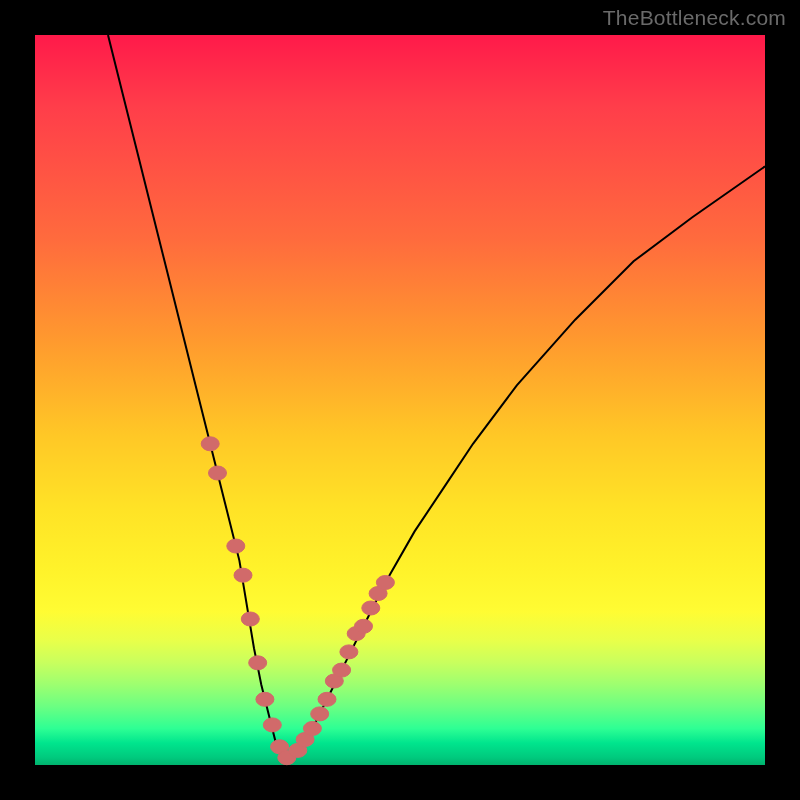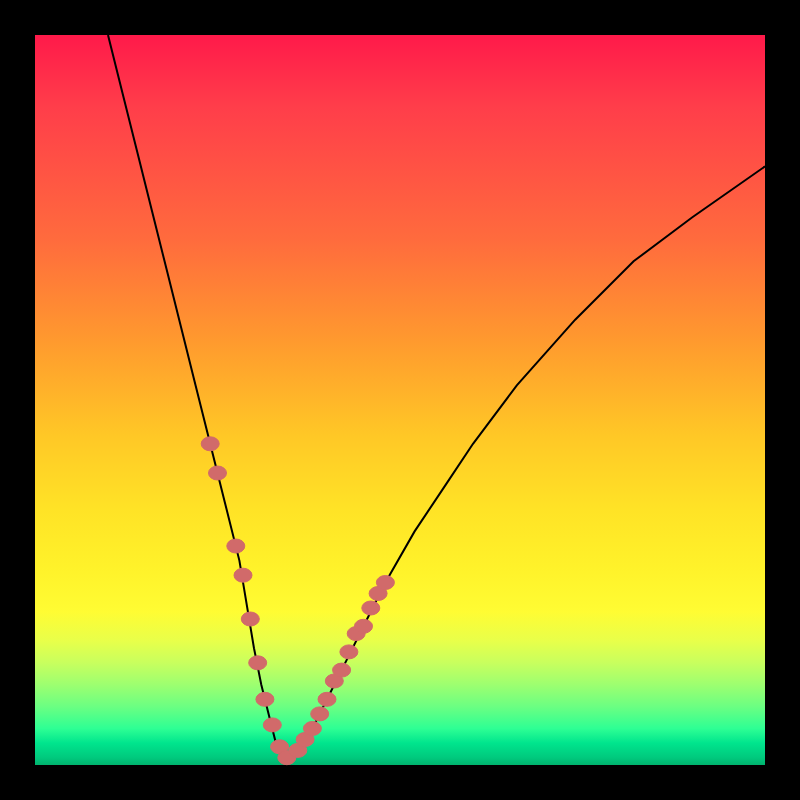--- a/index.html
+++ b/index.html
@@ -101,13 +101,14 @@
         <ellipse cx="306.6" cy="635.1" rx="9" ry="7" class="marker"></ellipse>
         <ellipse cx="313.9" cy="616.9" rx="9" ry="7" class="marker"></ellipse>
         <ellipse cx="321.2" cy="598.6" rx="9" ry="7" class="marker"></ellipse>
         <ellipse cx="328.5" cy="591.3" rx="9" ry="7" class="marker"></ellipse>
         <ellipse cx="335.8" cy="573.0" rx="9" ry="7" class="marker"></ellipse>
         <ellipse cx="343.1" cy="558.5" rx="9" ry="7" class="marker"></ellipse>
         <ellipse cx="350.4" cy="547.5" rx="9" ry="7" class="marker"></ellipse>
       </g>
   </svg>
 
+  <div class="watermark">TheBottleneck.com</div>
 </div>
 
 </body></html>

